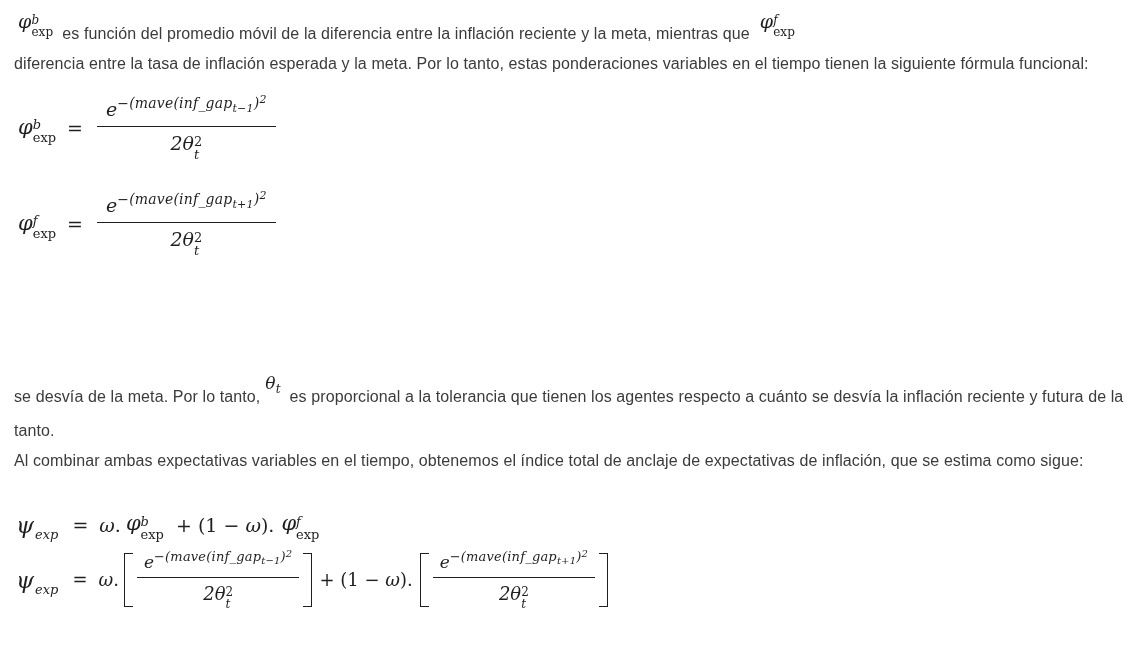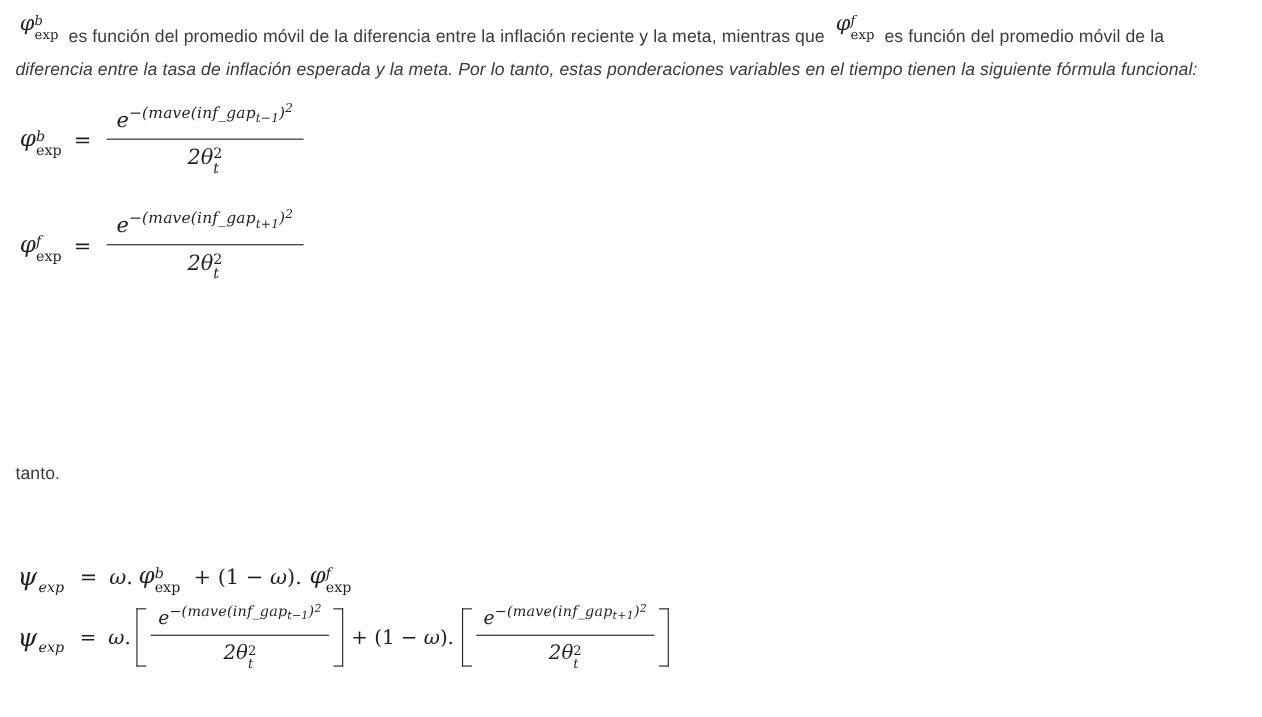--- a/index.html
+++ b/index.html
@@ -66,24 +66,24 @@
 
 <div class="page">
 
   <div class="line" style="top:21px; left:14px;">
     <span class="m raised im-gap" style="margin-left:4px;"><span class="base">φ</span><span class="scripts">
           <span class="ssup">b</span>
           <span class="ssub">exp</span>
         </span></span><span>es función del promedio móvil de la diferencia entre la inflación reciente y la meta, mientras que</span><span class="m raised im-gap" style="margin-left:10px;"><span class="base">φ</span><span class="scripts">
           <span class="ssup">f</span>
           <span class="ssub">exp</span>
-        </span></span><span>es función del promedio móvil de la</span>
+        </span></span>
   </div>
 
-  <div class="line" style="top:55px; left:14px;font-style:italic;">diferencia entre la tasa de inflación esperada y la meta. Por lo tanto, estas ponderaciones variables en el tiempo tienen la siguiente fórmula funcional:</div>
+  <div class="line" style="top:55px; left:14px;">diferencia entre la tasa de inflación esperada y la meta. Por lo tanto, estas ponderaciones variables en el tiempo tienen la siguiente fórmula funcional:</div>
 
   <div class="formula" style="top:98px; left:18px;">
     <span><span class="base">φ</span><span class="scripts">
           <span class="ssup">b</span>
           <span class="ssub">exp</span>
         </span></span>
     <span class="eq">=</span>
     <span class="frac">
       <span class="frac-num"><span class="mit">e</span><span class="expo"><span>−(mave(inf_gap</span><span class="esub">t−1</span><span>)</span><span class="esup">2</span></span></span>
       <span class="frac-bar"></span>
@@ -103,22 +103,26 @@
     <span class="frac">
       <span class="frac-num"><span class="mit">e</span><span class="expo"><span>−(mave(inf_gap</span><span class="esub">t+1</span><span>)</span><span class="esup">2</span></span></span>
       <span class="frac-bar"></span>
       <span class="frac-den"><span class="den-pre">2θ</span><span class="scripts">
             <span class="ssup up">2</span>
             <span class="ssub i">t</span>
           </span></span>
     </span>
   </div>
 
+  <div class="line" style="top:386px; left:14px;">
+    <span>se desvía de la meta. Por lo tanto,</span><span class="m raised im-gap" style="top:-13px;"><span class="base" style="font-size:17px;">θ</span><span class="theta-sub">t</span></span><span>es proporcional a la tolerancia que tienen los agentes respecto a cuánto se desvía la inflación reciente y futura de la</span>
+  </div>
   <div class="line" style="top:422px; left:14px;">tanto.</div>
 
+  <div class="line" style="top:452px; left:14px;">Al combinar ambas expectativas variables en el tiempo, obtenemos el índice total de anclaje de expectativas de inflación, que se estima como sigue:</div>
 
   <div class="formula" style="top:498px; left:16px;">
     <span><span class="psi">ψ</span><span class="psisub">exp</span></span>
     <span class="eq">=</span>
     <span class="tok"><span class="it" style="font-size:19px;">ω</span><span class="up" style="font-size:19px;">.</span></span>
     <span class="tok"><span class="base">φ</span><span class="scripts">
           <span class="ssup">b</span>
           <span class="ssub">exp</span>
         </span></span>
     <span class="tok mid-gap"><span class="up" style="font-size:19px;">+ (1 − </span><span class="it" style="font-size:19px;">ω</span><span class="up" style="font-size:19px;">).</span></span>

